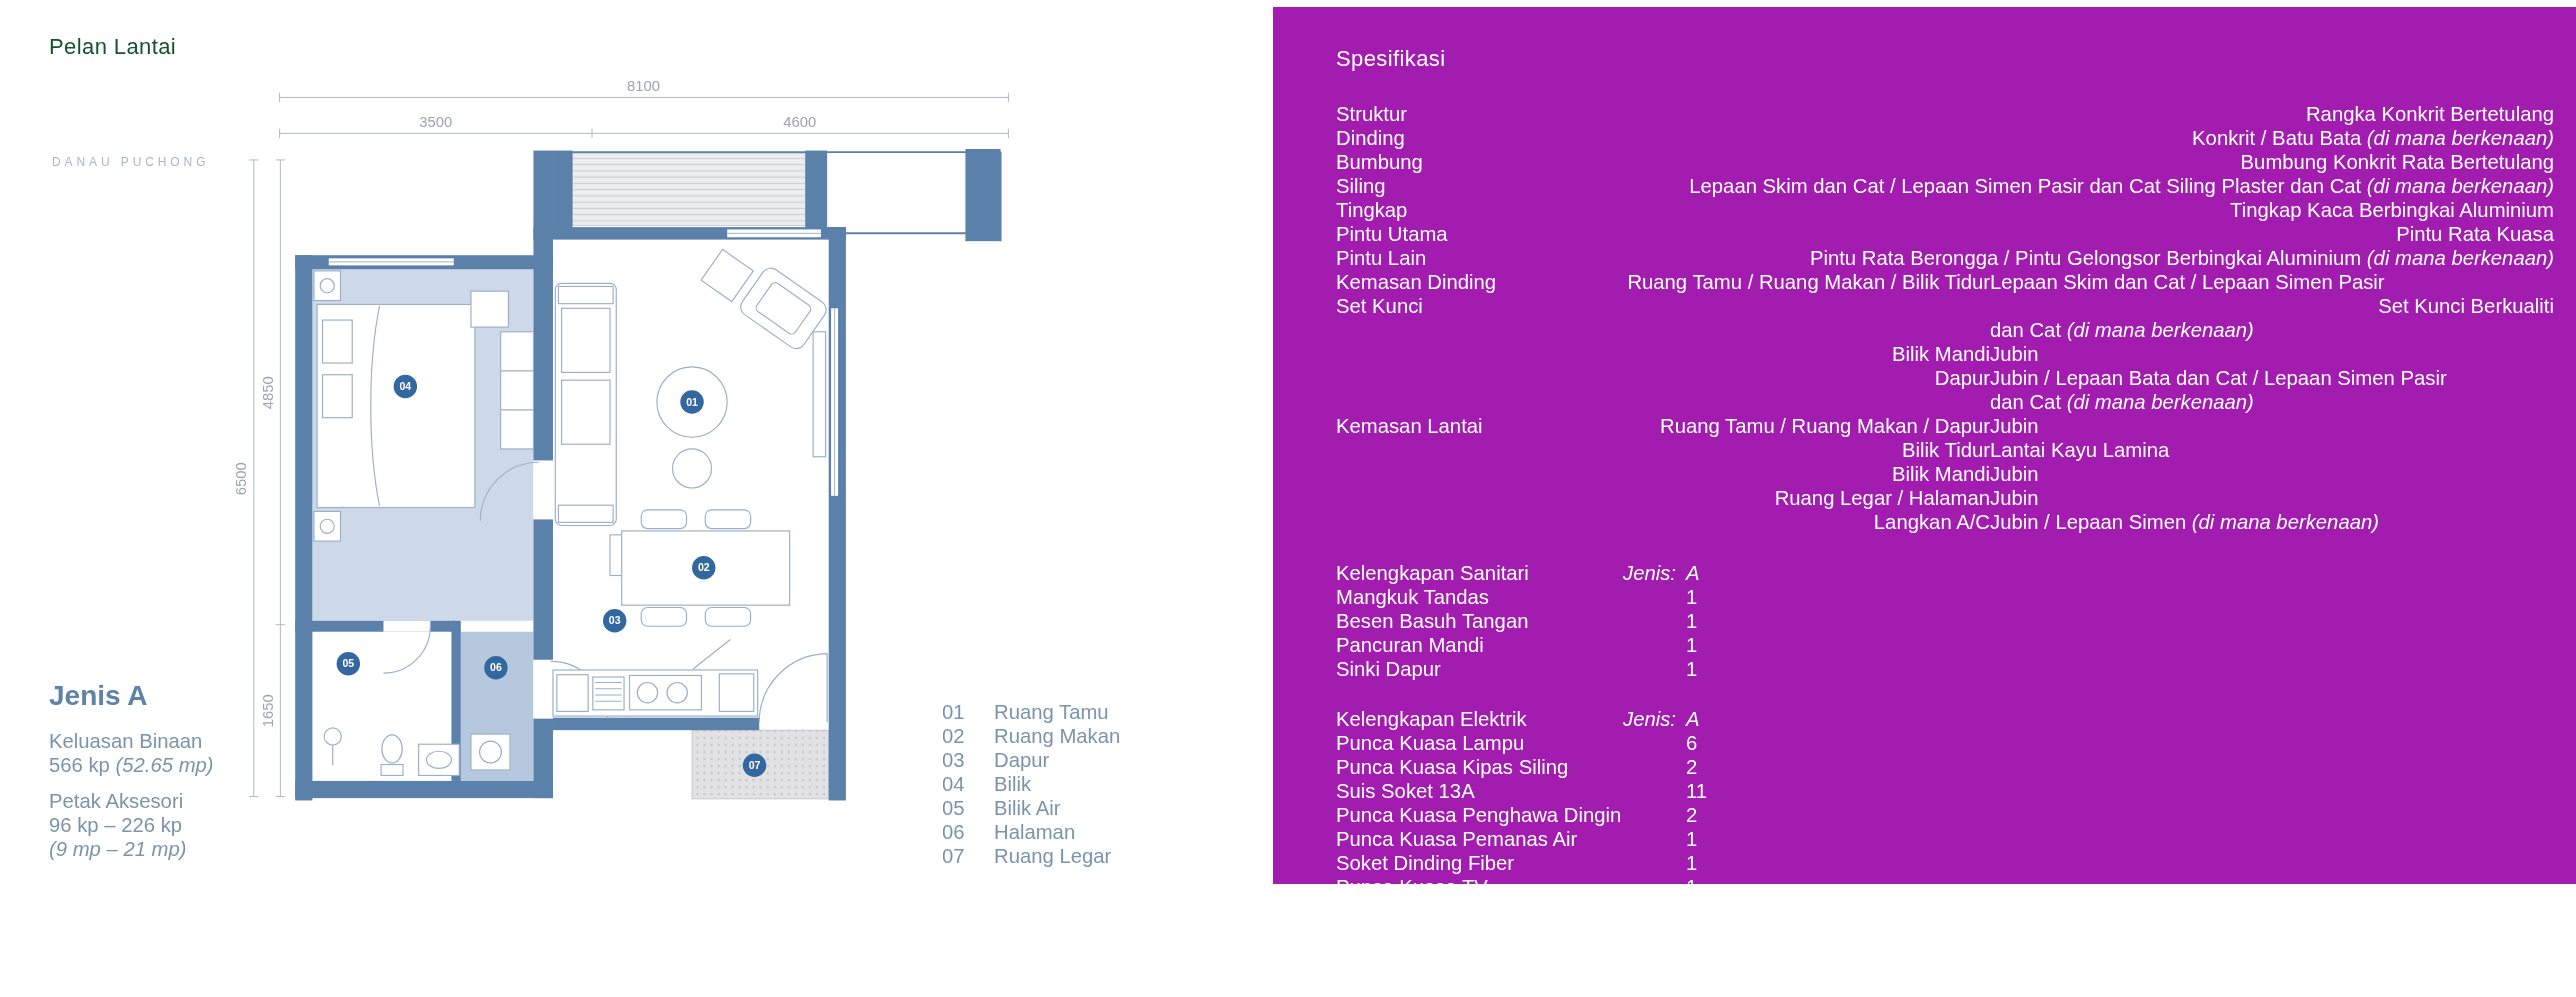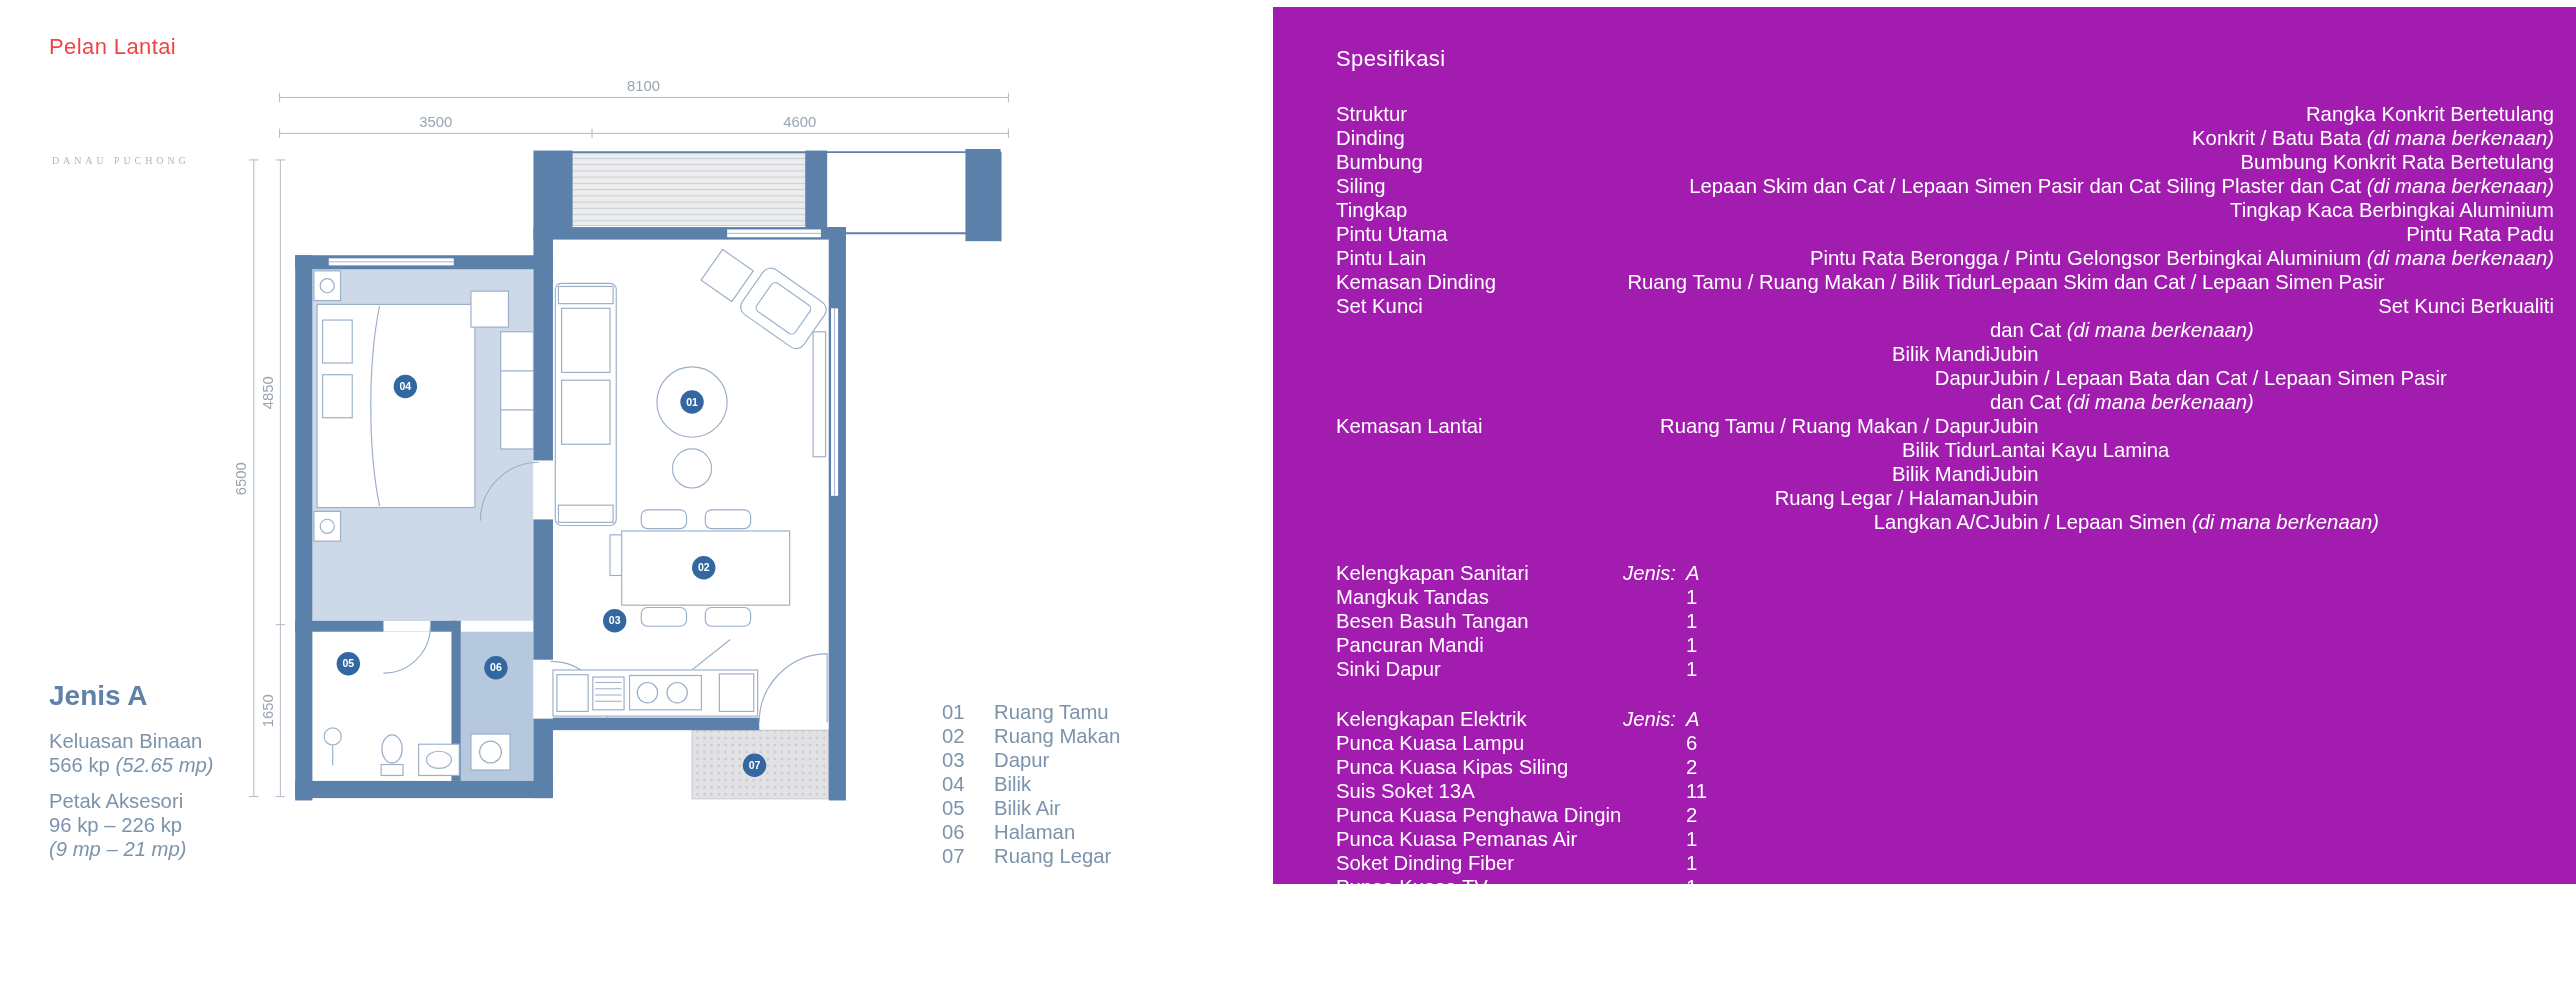--- a/index.html
+++ b/index.html
@@ -1,20 +1,20 @@
 <!DOCTYPE html>
 <html style="font-size:12.5px"><head>
 <meta charset="utf-8">
 <style>
   html,body{margin:0;padding:0;background:#ffffff;width:2576px;height:997px;
     font-family:"Liberation Sans", sans-serif;overflow:hidden;}
   .abs{position:absolute;}
   
-  #page-left-title{left:49px;top:34px;font-size:22px;color:#ef4444;letter-spacing:0.4px;}
-  #watermark{left:52px;top:155px;font-size:10px;letter-spacing:3.9px;color:#a7b8ca;font-family:Liberation Serif, serif;}
+  #page-left-title{left:49px;top:34px;font-size:22px;color:#14532d;letter-spacing:0.4px;}
+  #watermark{left:52px;top:155px;font-size:12px;letter-spacing:3.9px;color:#a7b8ca;}
   #plan-svg{left:188px;top:74px;}
   
   #unit-info{left:49px;top:683px;color:#7b93ab;font-size:20.3px;line-height:24px;width:328px;}
   #unit-info h2{margin:0 0 19px 0;font-size:28px;line-height:26.6px;color:#5e82a8;font-weight:bold;}
   #unit-info p{margin:0 0 12.5px 0;}
   #unit-info i{font-style:italic;}
   
   #legend{left:942px;top:700px;color:#7b93ab;font-size:20.3px;}
   .legend-row{display:grid;grid-template-columns:52px auto;line-height:24px;}
   
@@ -270,21 +270,21 @@
         <div class="c2">Lepaan Skim dan Cat / Lepaan Simen Pasir dan Cat Siling Plaster dan Cat <i>(di mana berkenaan)</i></div>
         <div class="c3"></div>
       </div>
       <div class="srow">
         <div class="c1">Tingkap</div>
         <div class="c2">Tingkap Kaca Berbingkai Aluminium</div>
         <div class="c3"></div>
       </div>
       <div class="srow">
         <div class="c1">Pintu Utama</div>
-        <div class="c2">Pintu Rata Padu</div>
+        <div class="c2">Pintu Rata Kuasa</div>
         <div class="c3"></div>
       </div>
       <div class="srow">
         <div class="c1">Pintu Lain</div>
         <div class="c2">Pintu Rata Berongga / Pintu Gelongsor Berbingkai Aluminium <i>(di mana berkenaan)</i></div>
         <div class="c3"></div>
       </div>
       <div class="srow three">
         <div class="c1">Kemasan Dinding</div>
         <div class="c2">Ruang Tamu / Ruang Makan / Bilik Tidur</div>

